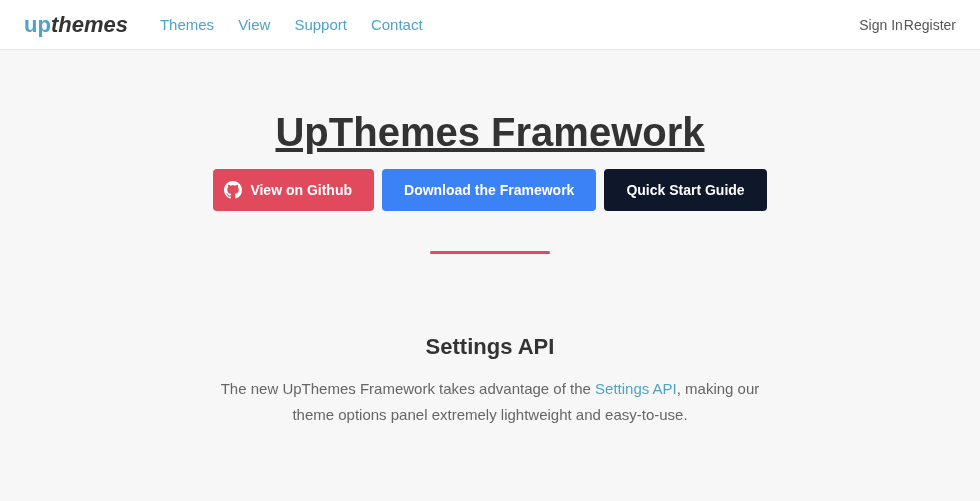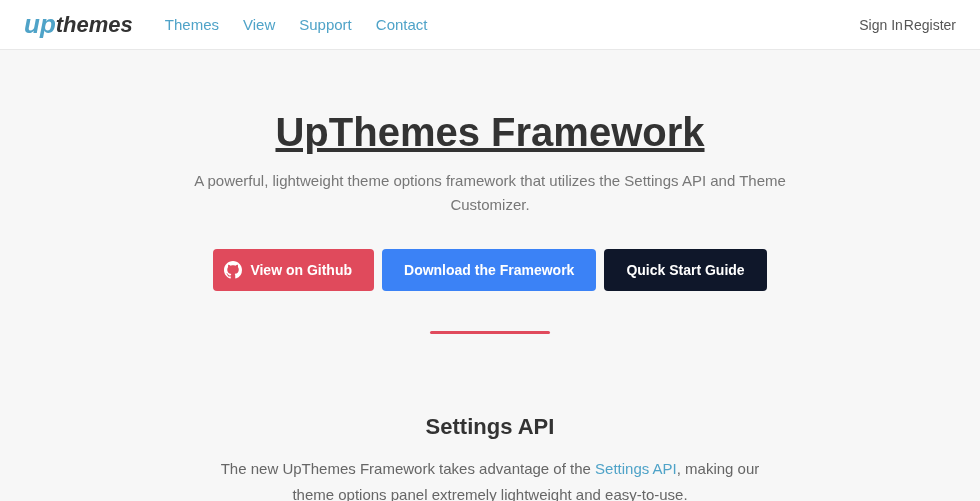--- a/index.html
+++ b/index.html
@@ -22,22 +22,21 @@
     }
     .logo {
       display: flex;
       align-items: center;
       margin-right: 32px;
       text-decoration: none;
     }
     .logo-up {
       color: #4fa3c8;
       font-weight: 700;
-      font-size: 26px;
-      font-style: italic;
+      font-size: 22px;
     }
     .logo-themes {
       color: #333;
       font-weight: 700;
       font-size: 22px;
       font-style: italic;
     }
     .nav-links {
       display: flex;
       gap: 24px;
@@ -162,21 +161,20 @@
     <a href="#">Contact</a>
   </div>
   <div class="nav-right">
     <a href="#">Sign In</a>
     <a href="#">Register</a>
   </div>
 </nav>
 
 <section class="hero">
   <h1>UpThemes Framework</h1>
-  <p>A powerful, lightweight theme options framework that utilizes the Settings API and Theme Customizer.</p>
 
   <div class="btn-group">
     <button class="btn btn-github">
       <svg class="github-icon" viewBox="0 0 16 16">
         <path d="M8 0C3.58 0 0 3.58 0 8c0 3.54 2.29 6.53 5.47 7.59.4.07.55-.17.55-.38
           0-.19-.01-.82-.01-1.49-2.01.37-2.53-.49-2.69-.94-.09-.23-.48-.94-.82-1.13
           -.28-.15-.68-.52-.01-.53.63-.01 1.08.58 1.23.82.72 1.21 1.87.87 2.33.66
           .07-.52.28-.87.51-1.07-1.78-.2-3.64-.89-3.64-3.95 0-.87.31-1.59.82-2.15
           -.08-.2-.36-1.02.08-2.12 0 0 .67-.21 2.2.82.64-.18 1.32-.27 2-.27
           .68 0 1.36.09 2 .27 1.53-1.04 2.2-.82 2.2-.82.44 1.1.16 1.92.08 2.12

